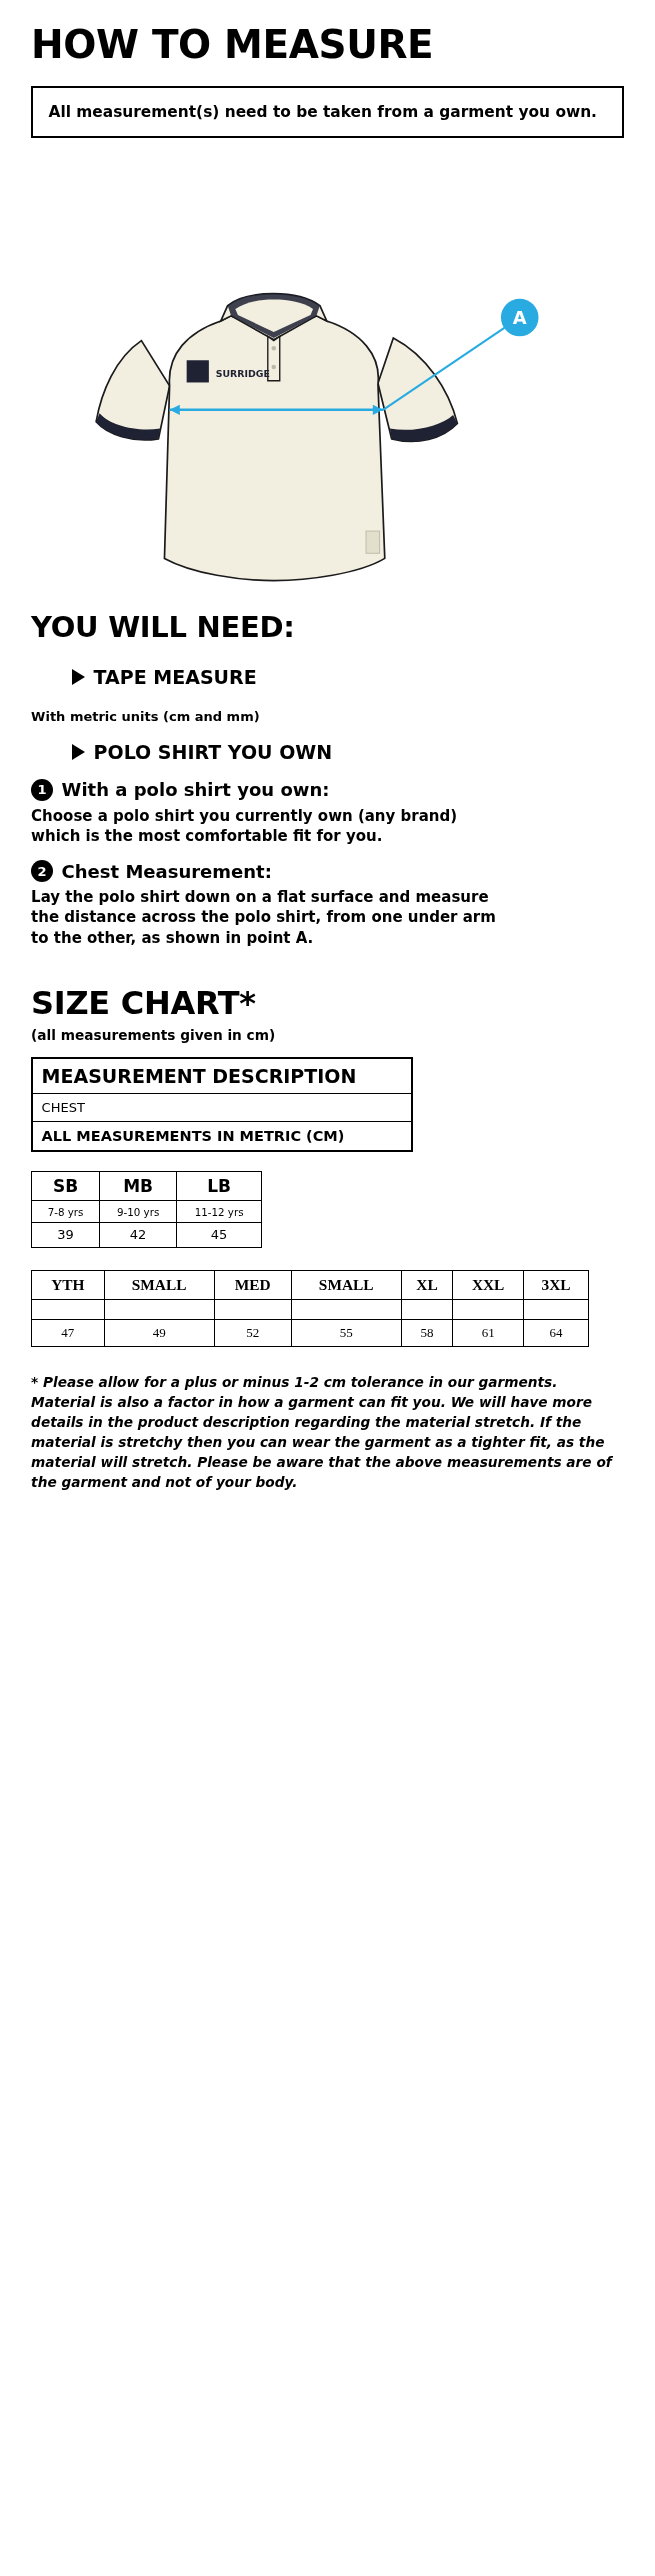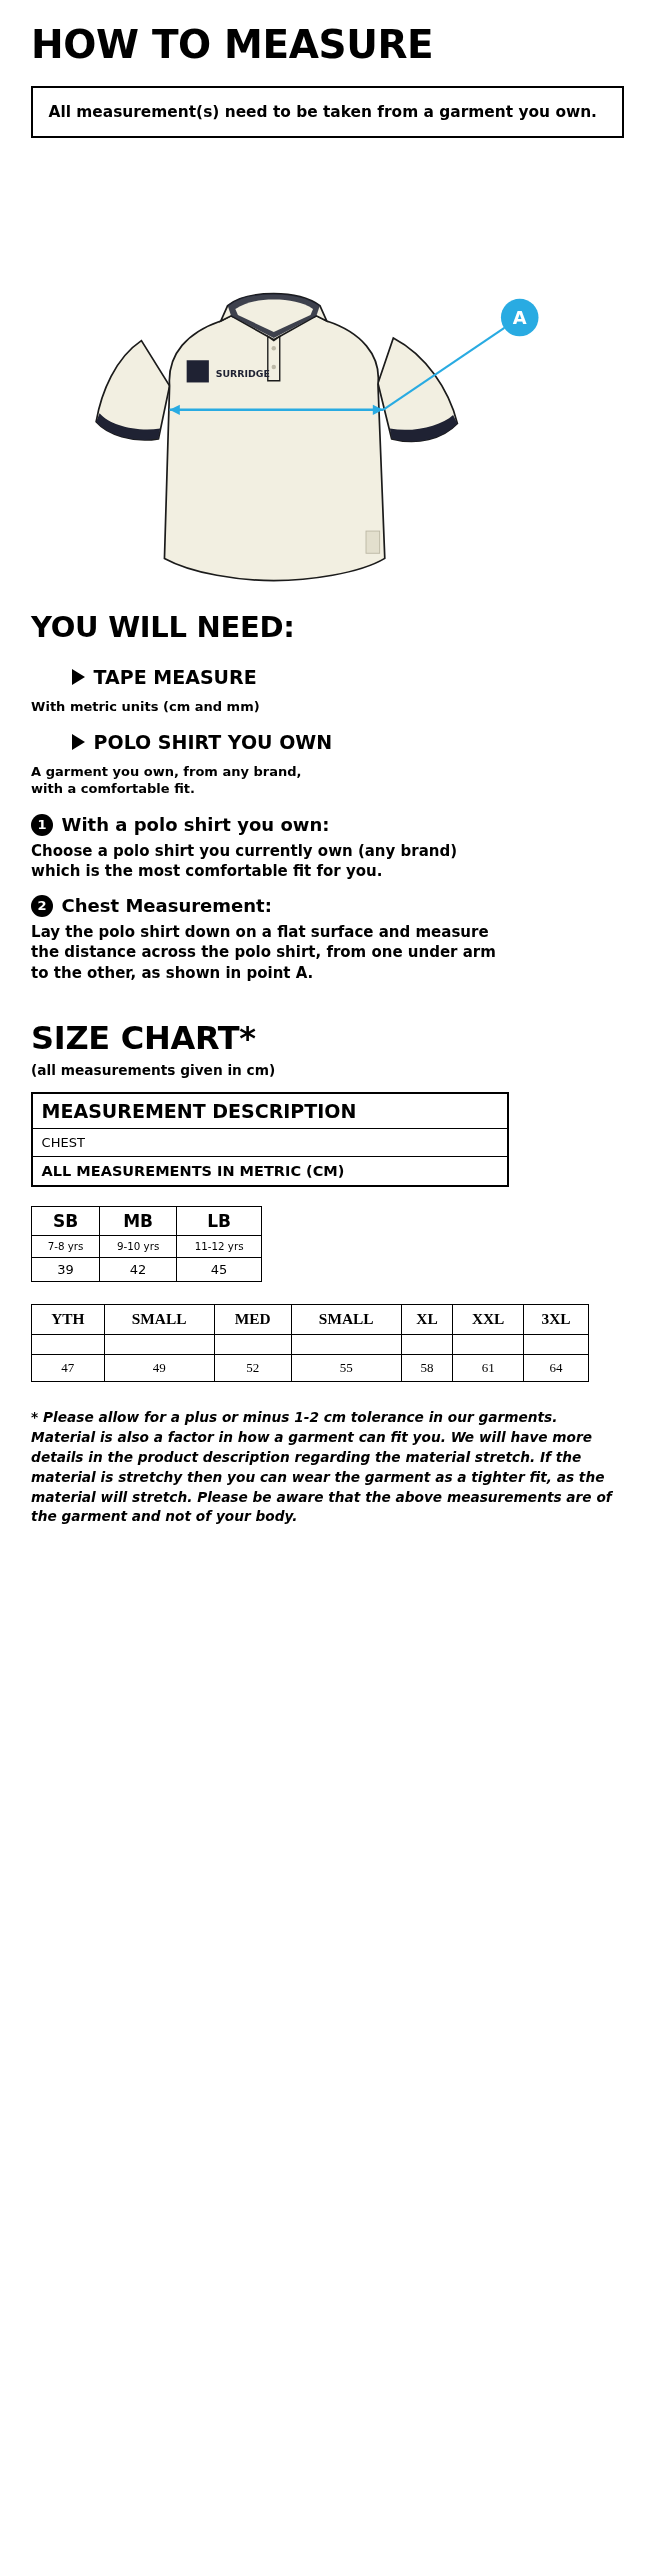--- a/index.html
+++ b/index.html
@@ -78,21 +78,21 @@
     width: 0; height: 0;
     border-left: 13px solid #000;
     border-top: 8.5px solid transparent;
     border-bottom: 8.5px solid transparent;
     display:inline-block;
   }
   .need-sub {
     font-size: 13px;
     font-weight: bold;
     line-height: 1.3;
-    margin-top: 11px;
+    margin-top: 21px;
   }
 
   
   .step { margin: 0 0 13.7px 5.1px; }
   .step-head {
     display:flex;
     align-items:center;
     gap: 8.5px;
     font-size: 18px;
     font-weight: bold;
@@ -114,21 +114,21 @@
     font-weight: bold;
     line-height: 1.35;
     margin-top: 5.1px;
   }
 
   
   table { border-collapse: collapse; }
 
   .desc-table {
     margin-left: 5.1px;
-    width: 478px;
+    width: 382px;
     border: 2.6px solid #000;
   }
   .desc-table td {
     border: 1.7px solid #000;
     padding: 6px 8.5px;
   }
   .desc-head { font-size: 19px; font-weight: bold; }
   .desc-sub  { font-size: 14.5px; font-weight: bold; }
   .desc-row  { font-size: 13px; }
 
@@ -229,22 +229,20 @@
       <span>TAPE MEASURE</span>
     </div>
     <div class="need-sub" style="white-space:pre-line">With metric units (cm and mm)</div>
   </div>
 
   <div class="need-item">
     <div class="need-head">
       <span class="tri"></span>
       <span>POLO SHIRT YOU OWN</span>
     </div>
-    <div class="need-sub" style="white-space:pre-line">A garment you own, from any brand,
-with a comfortable fit.</div>
   </div>
 
   <div class="step">
     <div class="step-head">
       <span class="circle-num">1</span>
       <span>With a polo shirt you own:</span>
     </div>
     <div class="step-body" style="white-space:pre-line">Choose a polo shirt you currently own (any brand)
 which is the most comfortable fit for you.</div>
   </div>

